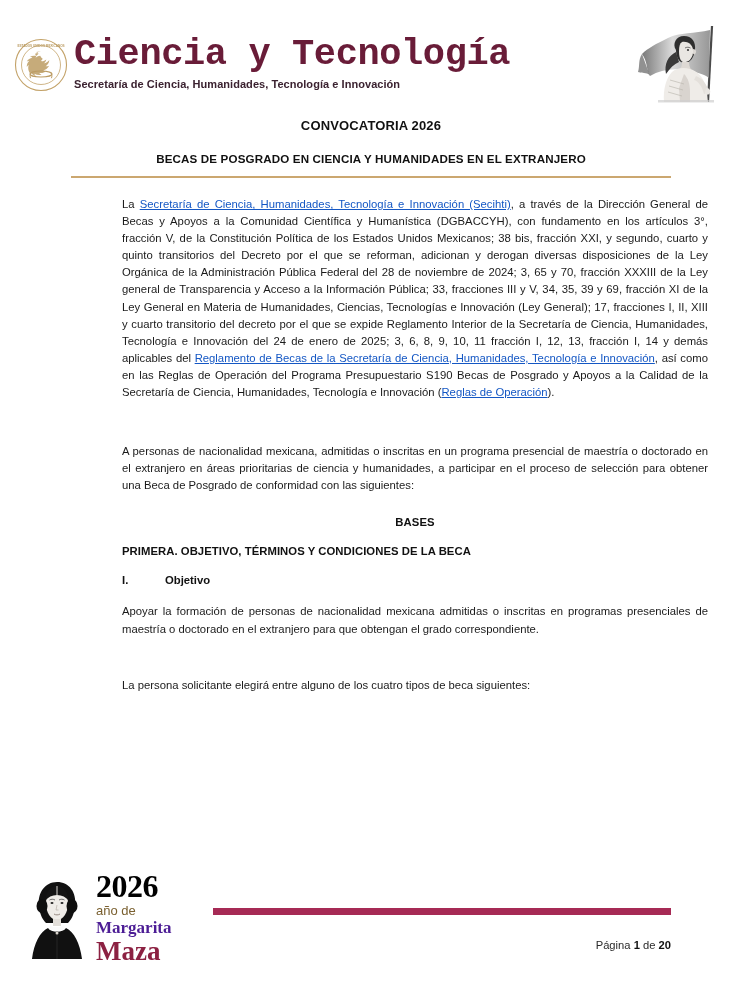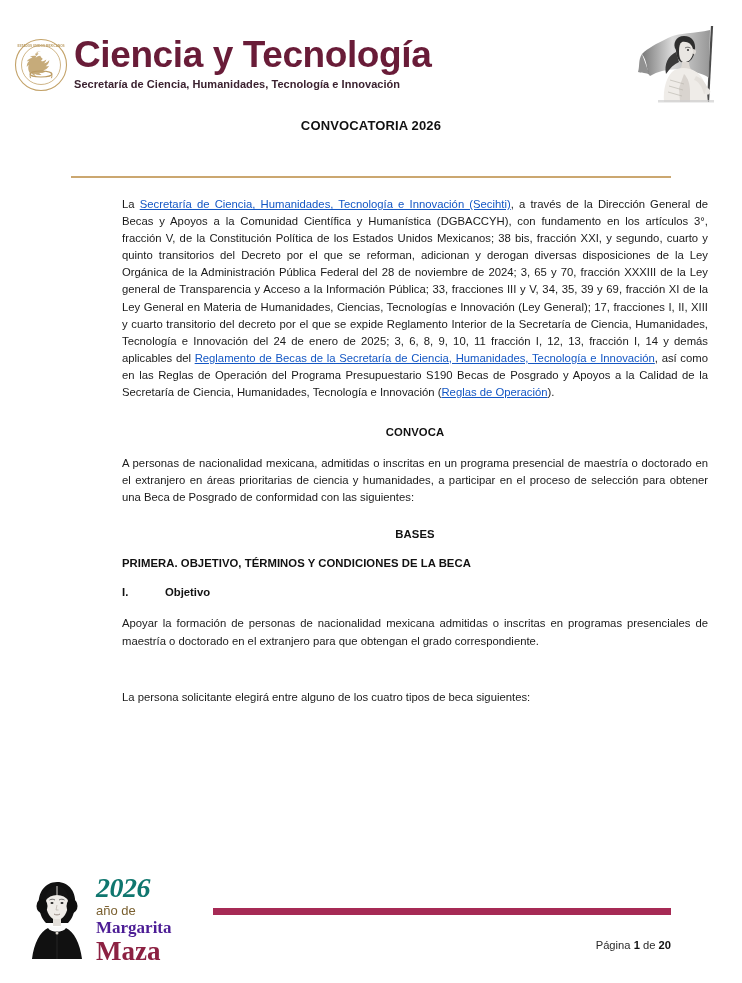--- a/index.html
+++ b/index.html
@@ -40,21 +40,21 @@
     height: 54px;
   }
   .emblem svg { display: block; width: 54px; height: 54px; }
 
   .wordmark-block {
     position: absolute;
     left: 74px;
     top: 34px;
   }
   .wordmark {
-    font-family: Liberation Sans, sans-serif;
+    font-family: Liberation Mono, monospace;
     font-weight: bold;
     font-size: 37px;
     line-height: 41px;
     color: #691C38;
     letter-spacing: -0.4px;
     white-space: nowrap;
   }
   .wordmark-sub {
     font-family: "Liberation Sans", sans-serif;
     font-weight: bold;
@@ -171,25 +171,24 @@
   }
   .margarita-portrait { width: 62px; height: 94px; }
   .margarita-portrait svg { display: block; width: 62px; height: 94px; }
   .margarita-text {
     margin-left: 8px;
     padding-bottom: 2px;
     font-family: "Liberation Serif", serif;
     line-height: 1;
   }
   .mz-year {
-    font-size: 28px;
-    font-weight: bold;
-    color: #0f766e;
+    font-size: 32px;
+    font-weight: bold;
+    color: #000000;
     letter-spacing: -0.5px;
-    font-style: italic;
   }
   .mz-anio {
     font-size: 13px;
     color: #7a6030;
     margin-top: 2px;
     font-family: "Liberation Sans", sans-serif;
   }
   .mz-name1 {
     font-size: 17px;
     font-weight: bold;
@@ -285,30 +284,30 @@
             <path d="M44 70 L58 74"></path>
         </g>
 
         <rect x="34" y="78" width="56" height="2.5" fill="#cfcfcf" opacity="0.7"></rect>
       </svg>
     </div>
   </div>
 
   <div class="doc-titles">
     <div class="title-main">CONVOCATORIA 2026</div>
+    <div class="title-sub">BECAS DE POSGRADO EN CIENCIA Y HUMANIDADES EN EL EXTRANJERO</div>
   </div>
   <div class="header-rule"></div>
 
   <div class="content">
 
     <p class="para"><span>La </span><a class="doclink" href="#">Secretaría de Ciencia, Humanidades, Tecnología e Innovación (Secihti)</a><span>, a través de la Dirección General de Becas y Apoyos a la Comunidad Científica y Humanística (DGBACCYH), con fundamento en los artículos 3°, fracción V, de la Constitución Política de los Estados Unidos Mexicanos; 38 bis, fracción XXI, y segundo, cuarto y quinto transitorios del Decreto por el que se reforman, adicionan y derogan diversas disposiciones de la Ley Orgánica de la Administración Pública Federal del 28 de noviembre de 2024; 3, 65 y 70, fracción XXXIII de la Ley general de Transparencia y Acceso a la Información Pública; 33, fracciones III y V, 34, 35, 39 y 69, fracción XI de la Ley General en Materia de Humanidades, Ciencias, Tecnologías e Innovación (Ley General); 17, fracciones I, II, XIII y cuarto transitorio del decreto por el que se expide Reglamento Interior de la Secretaría de Ciencia, Humanidades, Tecnología e Innovación del 24 de enero de 2025; 3, 6, 8, 9, 10, 11 fracción I, 12, 13, fracción I, 14 y demás aplicables del </span><a class="doclink" href="#">Reglamento de Becas de la Secretaría de Ciencia, Humanidades, Tecnología e Innovación</a><span>, así como en las Reglas de Operación del Programa Presupuestario S190 Becas de Posgrado y Apoyos a la Calidad de la Secretaría de Ciencia, Humanidades, Tecnología e Innovación (</span><a class="doclink" href="#">Reglas de Operación</a><span>).</span></p>
 
     <div class="spacer-lg"></div>
 
-    <div class="centered-heading">CONVOCA</div>
 
     <div class="spacer-sm"></div>
 
     <p class="para">A personas de nacionalidad mexicana, admitidas o inscritas en un programa presencial de maestría o doctorado en el extranjero en áreas prioritarias de ciencia y humanidades, a participar en el proceso de selección para obtener una Beca de Posgrado de conformidad con las siguientes:</p>
 
     <div class="spacer-md"></div>
 
     <div class="centered-heading">BASES</div>
 
     <div class="spacer-sm"></div>

